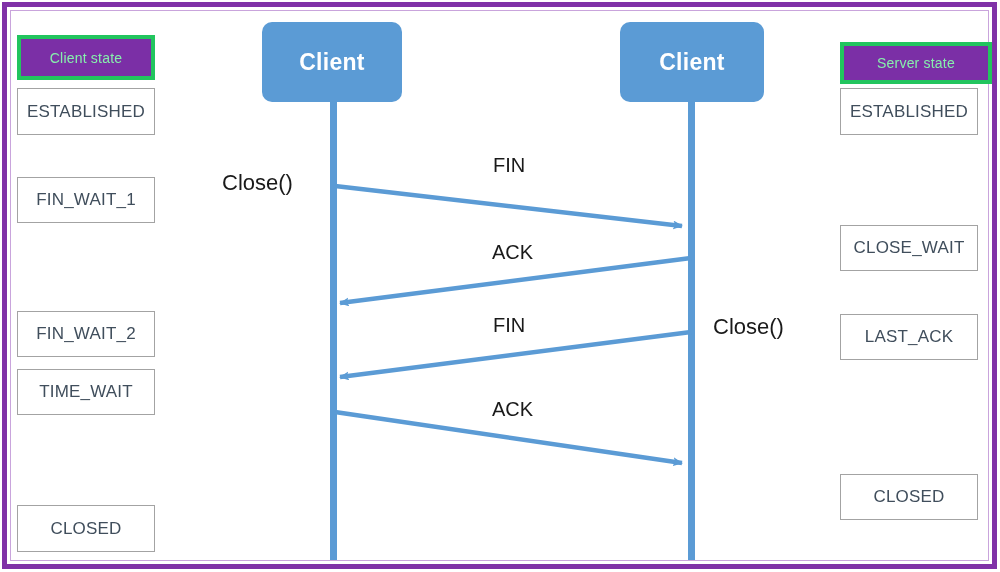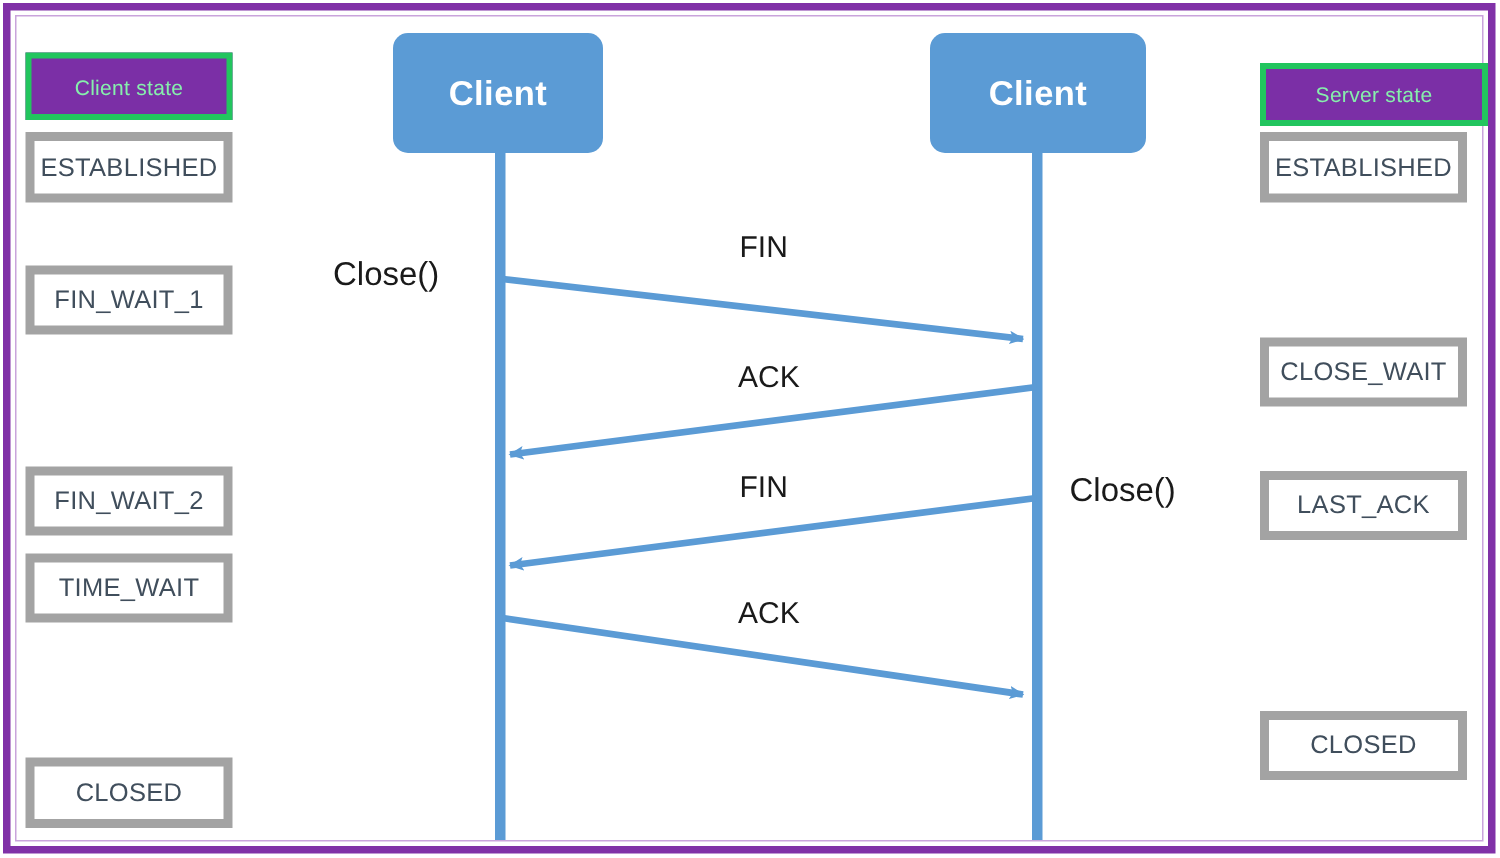--- a/index.html
+++ b/index.html
@@ -39,21 +39,21 @@
     height: 551px;
     box-sizing: border-box;
     border: 1px solid #C9A4DC;
     background: #ffffff;
   }
 
   
   .state-box {
     position: absolute;
     box-sizing: border-box;
-    border: 6px solid #a3a3a3;
+    border: 1px solid #a3a3a3;
     background: #ffffff;
     display: flex;
     align-items: center;
     justify-content: center;
     color: #404E5C;
     font-size: 17px;
     letter-spacing: 0.2px;
     white-space: nowrap;
   }
   .state-box.header {

